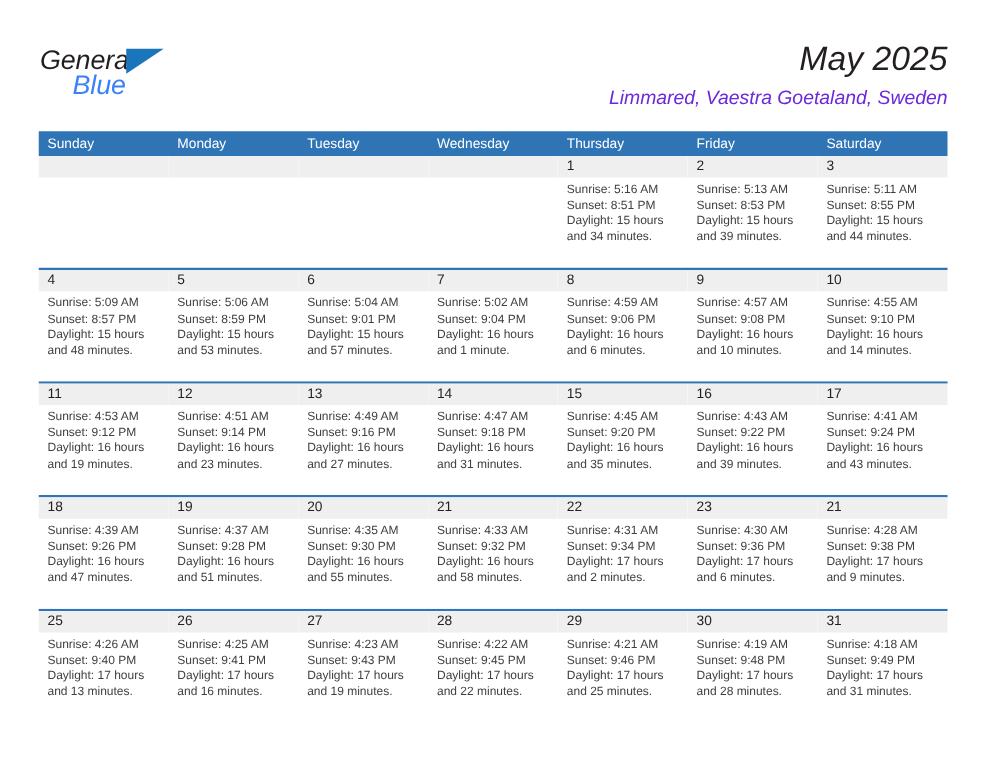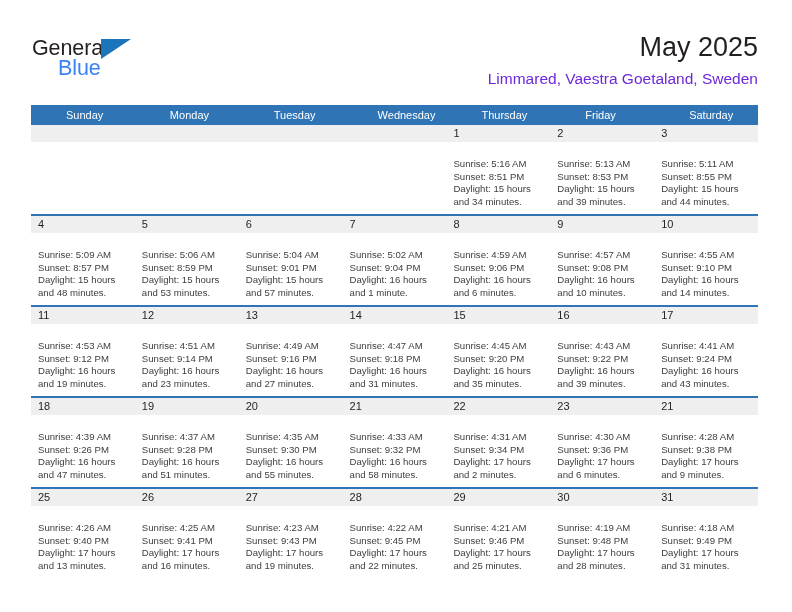--- a/index.html
+++ b/index.html
@@ -22,20 +22,21 @@
     box-sizing: border-box;
   }
 
   
   .top {
     position: absolute;
     left: 0;
     top: 0;
     width: 792px;
     height: 100px;
+    font-style: italic;
   }
 
   .logo {
     position: absolute;
     left: 32px;
     top: 36px;
     width: 230px;
     height: 56px;
   }
   .logo-general {
@@ -103,21 +104,20 @@
     height: 20px;
   }
   .dow {
     flex: 1 1 0;
     color: #ffffff;
     font-size: 11px;
     line-height: 20px;
     padding-left: 7px;
     box-sizing: border-box;
     white-space: nowrap;
-    margin-left: 28px;
   }
 
   .week {
     display: flex;
     width: 100%;
     border-top: 2px solid #2f74b5;
     box-sizing: border-box;
   }
   .week.first {
     border-top: none;
@@ -143,21 +143,21 @@
   }
   .daynum {
     font-size: 11px;
     color: #231f20;
     line-height: 17px;
     padding-left: 7px;
     display: block;
   }
 
   .cell-body {
-    padding: 16px 6px 0 7px;
+    padding: 4px 6px 0 7px;
     box-sizing: border-box;
   }
   .cell-body div {
     font-size: 9.6px;
     line-height: 12.6px;
     color: #404040;
     white-space: nowrap;
   }
 </style>
 </head>

